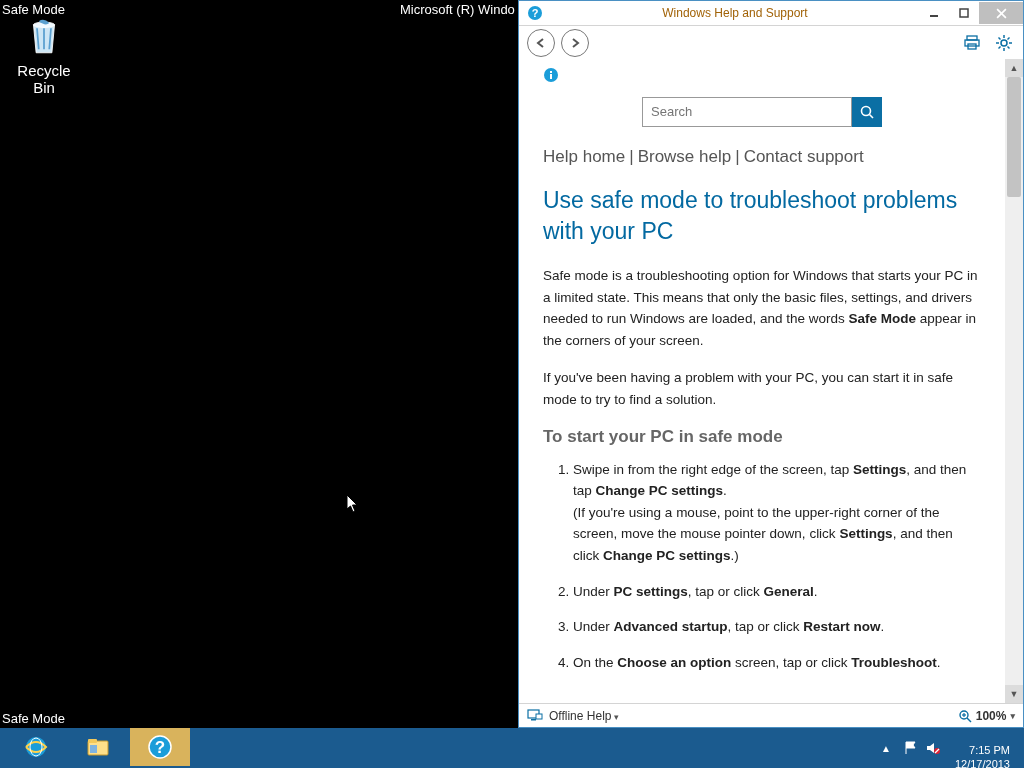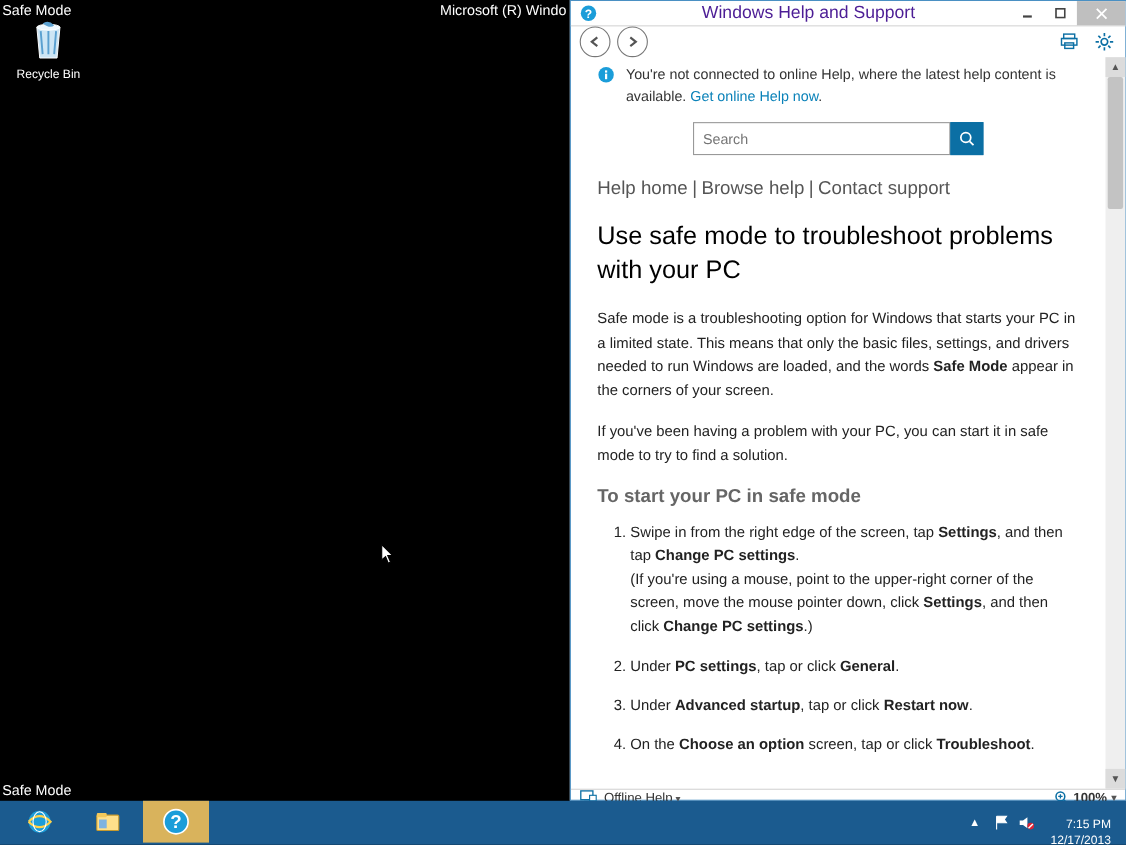--- a/index.html
+++ b/index.html
@@ -7,39 +7,39 @@
 
 
 .desktop { position: absolute; inset: 0; background: #000; }
 .corner-label { position: absolute; color: #fff; font-size: 13px; }
 .corner-tl { top: 2px; left: 2px; }
 .corner-tc { top: 2px; left: 400px; text-align:right; }
 .corner-bl { bottom: 42px; left: 2px; }
 
 .recycle-bin { position: absolute; top: 16px; left: 12px; width: 64px; text-align: center; cursor: pointer; }
 .recycle-bin .icon { width: 42px; height: 42px; margin: 0 auto 4px; position: relative; }
-.recycle-bin .label { color: #fff; font-size: 11px; }
+.recycle-bin .label { color: #fff; font-size: 15px; }
 
 .cursor-pointer { position: absolute; top: 494px; left: 346px; width: 14px; height: 20px; }
 
 
 .taskbar { position: absolute; bottom: 0; left: 0; right: 0; height: 40px; background: #1b5b8f; display:flex; align-items:center; }
 .taskbar-left { display:flex; height:100%; padding-left: 6px; gap: 2px; }
 .task-btn { width: 60px; height: 38px; display:flex; align-items:center; justify-content:center; cursor:pointer; }
 .task-btn.active { background: #d9b35c; }
 .taskbar-right { margin-left:auto; display:flex; align-items:center; height:100%; color:#fff; font-size:11px; padding-right:8px; gap:8px;}
 .tray-icons { display:flex; gap:6px; align-items:center; }
 .clock { text-align:right; line-height:1.2; padding: 0 6px; cursor:pointer;margin-top:19px; }
 .tray-arrow { color:#fff; font-size:10px; cursor:pointer; padding:0 4px;}
 
 
 .help-window { position:absolute; top:0; left:518px; width:506px; height:728px; background:#fff; border:1px solid #4a90c3; display:flex; flex-direction:column; }
 .hw-titlebar { height:28px; background:#fff; display:flex; align-items:center; border-bottom:1px solid #d4d4d4; }
 .hw-titlebar .ticon { width:20px; height:20px; margin: 0 6px; color:#0b6fa4; display:flex; align-items:center; justify-content:center;}
-.hw-title { flex:1; text-align:center; font-size:16px; color:#4c1d95; }
+.hw-title { flex:1; text-align:center; font-size:12px; color:#a16207; }
 .hw-controls { display:flex; }
 .hw-controls .wc { width:30px; height:22px; display:flex; align-items:center; justify-content:center; cursor:pointer; font-size:12px; color:#444;}
 .hw-controls .wc.close { background:#bfbfbf; color:#fff; width:44px;}
 
 .hw-toolbar { height:36px; display:flex; align-items:center; padding: 0 8px; }
 .nav-btn { width:28px; height:28px; border:1.5px solid #777; border-radius:50%; display:flex; align-items:center; justify-content:center; margin-right:6px; cursor:pointer; color:#555; font-size:14px;}
 .nav-btn.fwd{ color:#555; }
 .toolbar-right { margin-left:auto; display:flex; gap:10px; }
 .tool-icon { width:22px; height:22px; cursor:pointer; color:#0b6fa4; display:flex; align-items:center; justify-content:center;}
 
@@ -47,29 +47,29 @@
 .hw-scroll { flex:1; overflow-y:auto; padding: 0 24px 16px 24px; }
 .hw-sb { width:18px; background:#efefef; position:relative; }
 .hw-sb-btn { height:18px; background:#dcdcdc; display:flex; align-items:center; justify-content:center; font-size:9px; color:#555; cursor:pointer;}
 .hw-sb-thumb { position:absolute; top:18px; left:2px; right:2px; height:120px; background:#c3c3c3; border-radius:2px; cursor:pointer;}
 
 .notice { display:flex; gap:10px; padding: 6px 0 14px 0; }
 .notice .info-icon { color:#0b6fa4; font-size:16px; flex-shrink:0; margin-top:2px;}
 .notice .ntext { font-size:13px; color:#333; line-height:1.5;}
 .notice a { color:#0b82b9; text-decoration:none; cursor:pointer;}
 
-.searchbar { display:flex; margin: 0 auto 20px; width: 264px; }
+.searchbar { display:flex; margin: 0 auto 20px; width: 240px; }
 .searchbar input { flex:1; border:1px solid #999; height:30px; padding:0 8px; font-size:13px; outline:none; }
 .searchbar .sbtn { width:30px; height:30px; background:#0b6fa4; color:#fff; display:flex; align-items:center; justify-content:center; cursor:pointer; border:1px solid #0b6fa4;}
 
 .breadcrumbs { font-size:17px; color:#555; margin-bottom:18px;}
 .breadcrumbs a { color:#555; text-decoration:none; cursor:pointer;}
 .breadcrumbs .sep { margin:0 4px; }
 
-h1.htitle { color:#000000; font-weight:400; font-size:23px; line-height:1.35; margin-bottom:18px;}
+h1.htitle { color:#0369a1; font-weight:400; font-size:23px; line-height:1.35; margin-bottom:18px;}
 .bodytext { font-size:13.5px; color:#222; line-height:1.6; margin-bottom:16px;}
 h2.subhead { color:#666; font-weight:700; font-size:17px; margin: 8px 0 12px;}
 ol.steps { padding-left: 30px; }
 ol.steps li { font-size:13.5px; color:#222; line-height:1.6; margin-bottom:14px;}
 .steps b { font-weight:600; }
 
 .hw-status { height:26px; border-top:1px solid #d4d4d4; display:flex; align-items:center; padding:0 8px; font-size:12px; color:#333;gap:45px;}
 .hw-status .left { display:flex; align-items:center; gap:6px; cursor:pointer;}
 .hw-status .drop::after{ content:" ▾"; font-size:9px; color:#555;}
 .hw-status .right { margin-left:auto; display:flex; align-items:center; gap:4px; cursor:pointer;font-weight:bold;}
@@ -171,23 +171,20 @@
   <div class="hw-body">
     <div class="hw-scroll">
 
       <div class="notice">
         <div class="info-icon">
           <svg width="16" height="16" viewBox="0 0 16 16">
               <circle cx="8" cy="8" r="7" fill="#1b9dd9"></circle>
               <rect x="7" y="7" width="2" height="5" fill="#fff"></rect>
               <rect x="7" y="4" width="2" height="2" fill="#fff"></rect>
             </svg>
-        </div>
-        <div class="ntext">
-          <span>You're not connected to online Help, where the latest help content is available. </span><a>Get online Help now</a><span>.</span>
         </div>
       </div>
 
       <div class="searchbar">
         <input type="text" placeholder="Search" style="">
         <div class="sbtn">
           <svg width="16" height="16" viewBox="0 0 16 16">
               <circle cx="7" cy="7" r="4.5" fill="none" stroke="#fff" stroke-width="1.6"></circle>
               <line x1="10.5" y1="10.5" x2="14" y2="14" stroke="#fff" stroke-width="1.6"></line>
             </svg>

